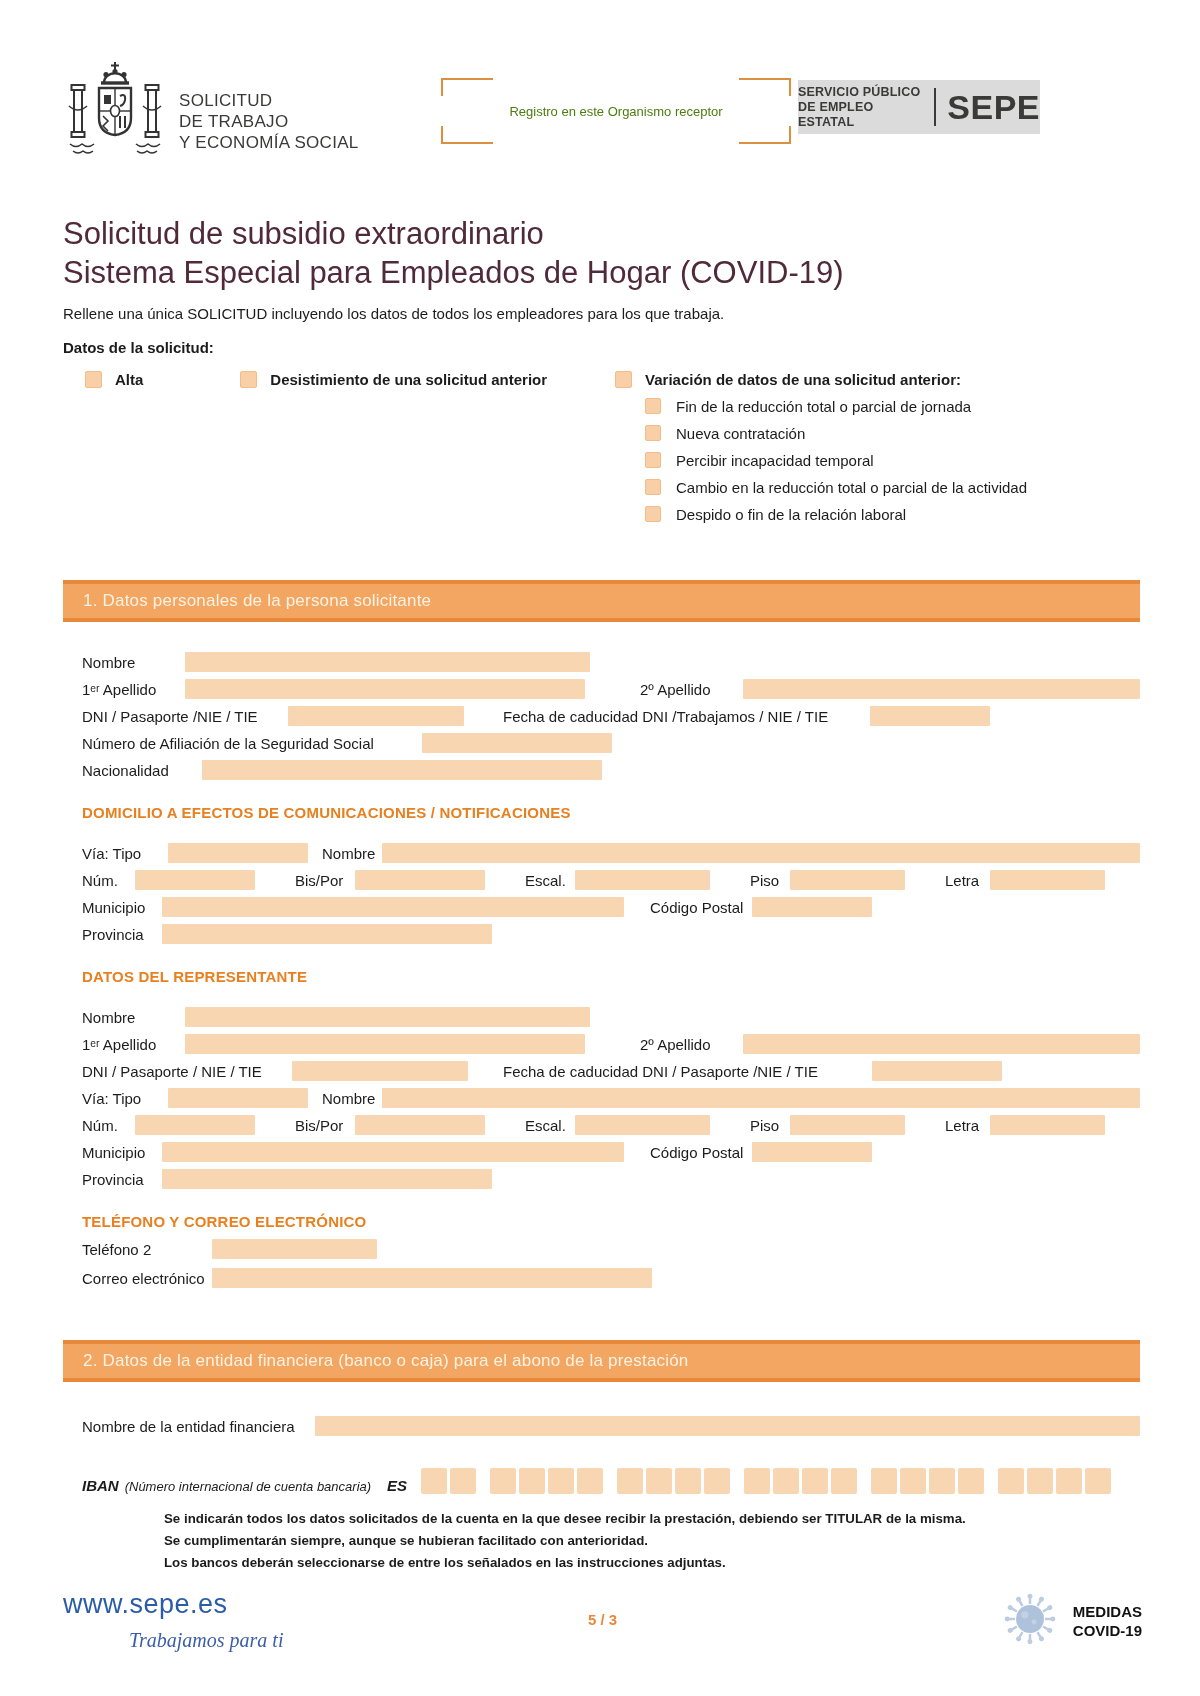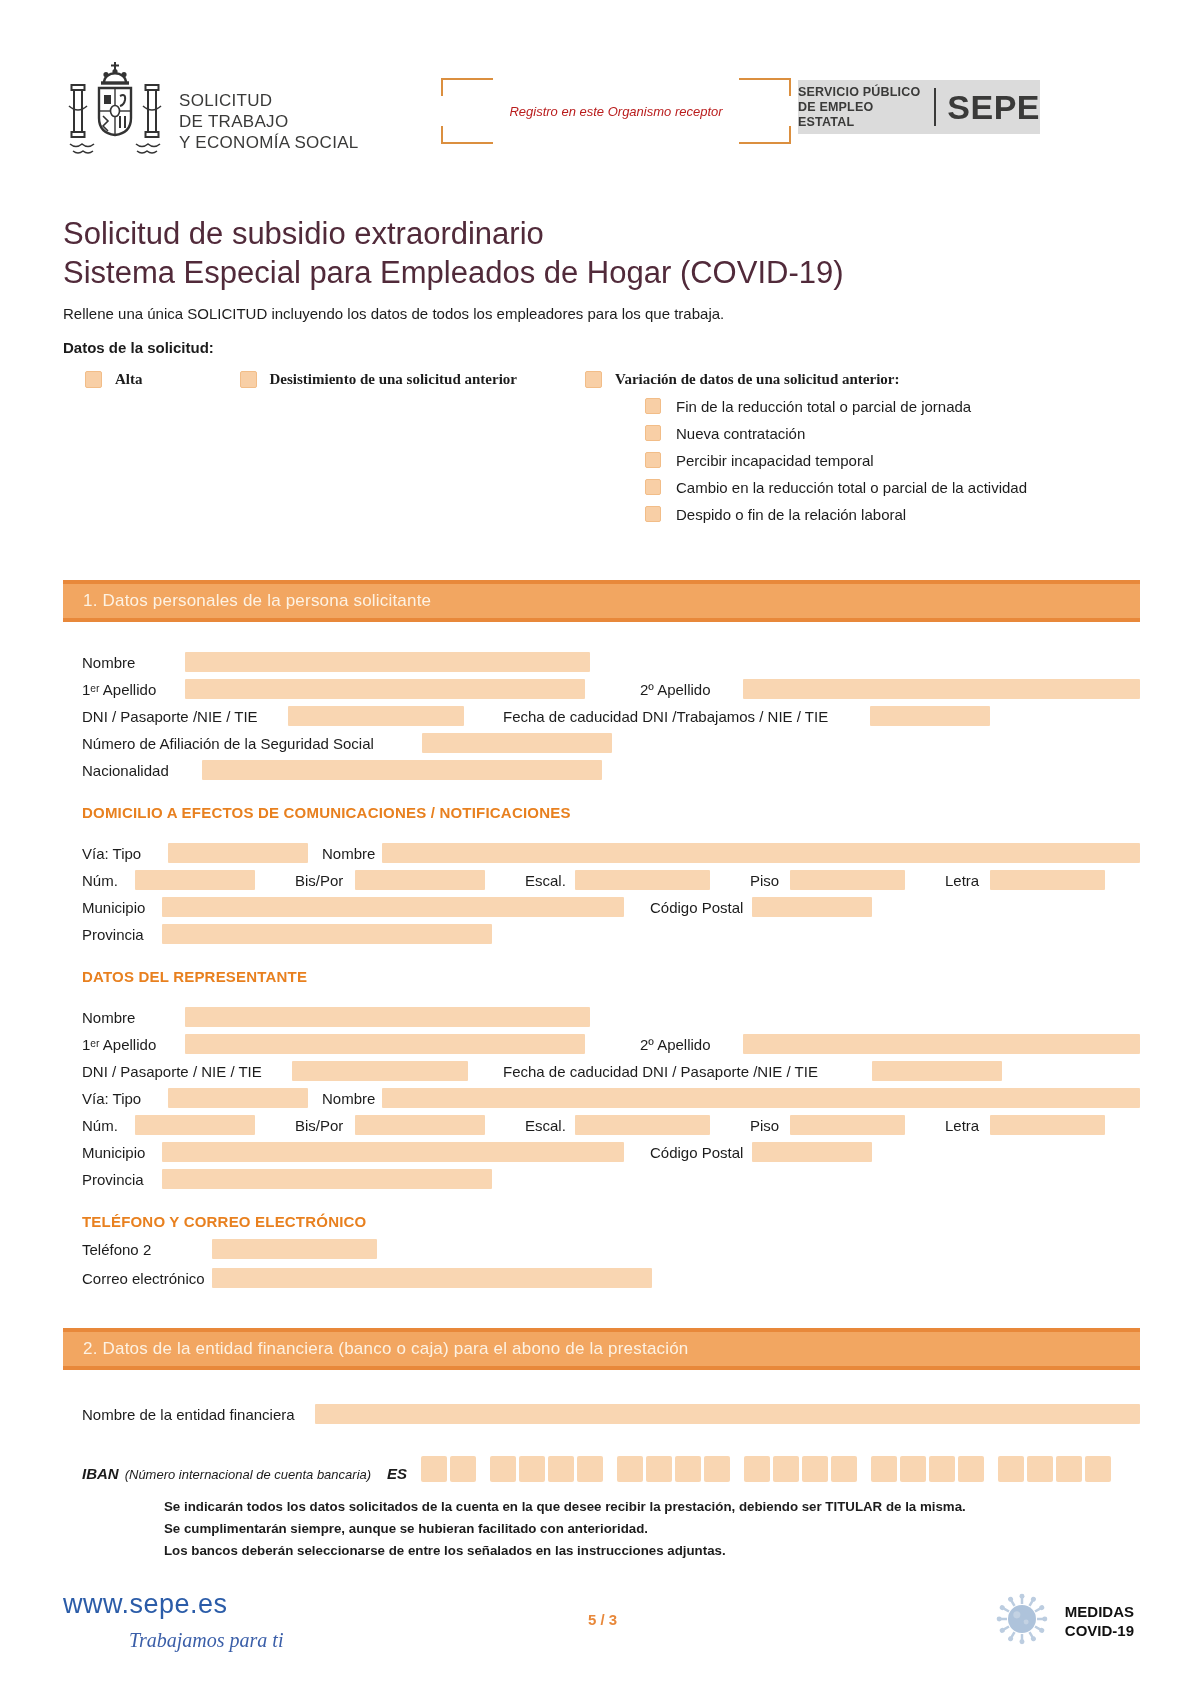--- a/index.html
+++ b/index.html
@@ -9,40 +9,40 @@
     font-family:"Liberation Sans", sans-serif; color:#1c1c1c;
     position:relative; overflow:hidden;
   }
 
   
   .header { position:relative; margin:58px 63px 0; height:132px; }
   .crest { position:absolute; left:2px; top:0; }
   .ministry { position:absolute; left:116px; top:32px; font-size:17px; line-height:21px; color:#3a3a39; letter-spacing:.3px; }
   .registry { position:absolute; left:378px; top:20px; width:350px; height:66px; }
   .registry-text { position:absolute; inset:0; display:flex; align-items:center; justify-content:center;
-                   font-style:italic; font-size:13px; color:#b91c1c; }
+                   font-size:13px; color:#4d7c0f; }
   .corner { position:absolute; width:52px; height:18px; border:0 solid #db8f3f; }
   .corner.tl { top:0; left:0; border-top-width:2px; border-left-width:2px; }
   .corner.tr { top:0; right:0; border-top-width:2px; border-right-width:2px; }
   .corner.bl { bottom:0; left:0; border-bottom-width:2px; border-left-width:2px; }
   .corner.br { bottom:0; right:0; border-bottom-width:2px; border-right-width:2px; }
   .sepe-box { position:absolute; left:735px; top:22px; width:242px; height:54px; background:#dbdbdb;
               display:flex; align-items:center; justify-content:center; gap:11px; }
   .sepe-small { font-size:12.5px; font-weight:700; color:#3a3a39; line-height:15px; letter-spacing:.2px; }
   .sepe-divider { width:2px; height:38px; background:#3a3a39; }
   .sepe-big { font-size:34px; font-weight:700; color:#3a3a39; letter-spacing:.5px; }
 
   
   .title { margin:24px 63px 0; font-size:31px; line-height:39px; color:#512a3a; font-weight:400; }
   .intro { margin:13px 63px 0; font-size:15px; }
   .datos-heading { margin:17px 63px 0; font-size:15px; font-weight:700; }
 
   
   .cb { width:17px; height:17px; background:#f8cfa6; border:1px solid #f2bd88; border-radius:2px; flex:none; }
-  .opt-row { margin:15px 63px 0 85px; display:flex; align-items:center;font-family:Liberation Serif, serif; }
+  .opt-row { margin:15px 63px 0 85px; display:flex; align-items:center; }
   .opt-label { font-size:15px; font-weight:700; margin-left:13px; white-space:nowrap; }
   .sub-opts { margin:8px 0 0 645px; }
   .sub-opt { display:flex; align-items:center; margin-top:9px; height:18px; }
   .sub-opt .cb { width:16px; height:16px; }
   .sub-label { font-size:15px; margin-left:15px; white-space:nowrap; }
 
   
   .section-bar { margin:0 60px 0 63px; background:#f2a661; border-top:4px solid #e8883a; border-bottom:4px solid #e8883a;
                  height:42px; display:flex; align-items:center; padding-left:20px;
                  font-size:17px; color:#fdf2e3; letter-spacing:.2px; }
@@ -65,21 +65,21 @@
   .iban-box { width:26px; height:26px; background:#f9d6b2; border-radius:2px; }
   .notes { margin:14px 60px 0 82px; }
   .note-line { font-size:13.3px; font-weight:700; line-height:22px; }
 
   
   .footer { position:absolute; left:63px; right:58px; top:1583px; height:95px; }
   .site { position:absolute; left:0; top:6px; font-size:27px; color:#2b5ca8; letter-spacing:.5px; text-decoration:none; }
   .slogan { position:absolute; left:66px; top:46px; font-family:"Liberation Serif", serif; font-style:italic;
             font-size:20px; color:#3a5ea8; }
   .page-num { position:absolute; left:0; right:0; top:28px; text-align:center; font-size:15px; font-weight:700; color:#e8883a; }
-  .covid { position:absolute; right:8px; top:8px; display:flex; align-items:center; gap:15px; }
+  .covid { position:absolute; right:0; top:8px; display:flex; align-items:center; gap:15px; }
   .covid-text { font-size:15px; font-weight:700; line-height:19px; color:#111; }
 </style>
 </head>
 <body>
 
 <div class="header">
   <div class="crest">
     <svg width="100" height="116" viewBox="0 0 100 116">
       <g stroke="#333" fill="none" stroke-width="2">
         <line x1="50" y1="4" x2="50" y2="13"></line>
@@ -290,21 +290,21 @@
   <div class="frow" style="margin-top:9px">
     <span class="lbl" style="width:130px">Teléfono 2</span>
     <span class="fld" style="width:165px"></span>
   </div>
   <div class="frow" style="margin-top:9px">
     <span class="lbl" style="width:130px">Correo electrónico</span>
     <span class="fld" style="width:440px"></span>
   </div>
 </div>
 
-<div class="section-bar" style="margin-top:40px">2. Datos de la entidad financiera (banco o caja) para el abono de la prestación</div>
+<div class="section-bar" style="margin-top:52px">2. Datos de la entidad financiera (banco o caja) para el abono de la prestación</div>
 
 <div class="form">
   <div class="frow" style="margin-top:34px">
     <span class="lbl" style="width:233px">Nombre de la entidad financiera</span>
     <span class="fld fill"></span>
   </div>
 
   <div class="iban-row">
     <span class="iban-bold">IBAN</span>
     <span class="iban-note">(Número internacional de cuenta bancaria)</span>

